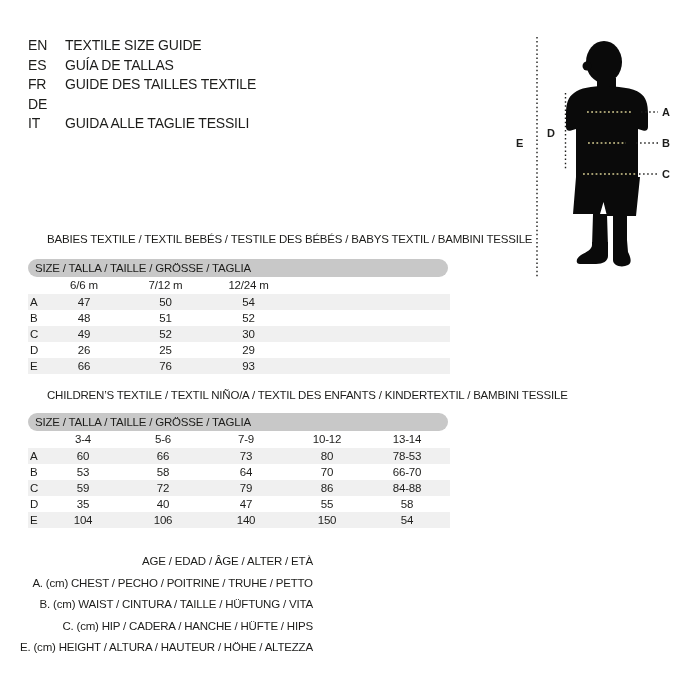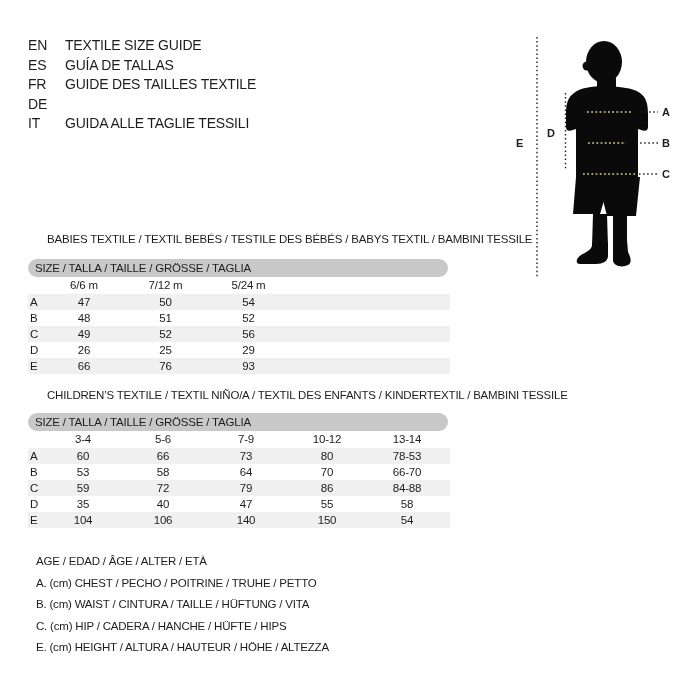--- a/index.html
+++ b/index.html
@@ -25,21 +25,21 @@
   .thead, .trow { display:grid; width:422px; font-size:11.5px; }
   .thead { height:17px; line-height:17px; }
   .trow { height:16px; line-height:16px; }
   .tbody .trow:nth-child(odd) { background:#f0f0f0; }
   .babies-grid { grid-template-columns:16px 80px 83px 83px; }
   .children-grid { grid-template-columns:16px 78px 82px 84px 78px 82px; }
   .cl { padding-left:2px; }
   .cv { text-align:center; }
 
   
-  .legend { position:absolute; left:36px; top:551px; font-size:11.5px; line-height:21.5px; white-space:nowrap; }
+  .legend { position:absolute; left:20px; top:551px; font-size:11.5px; line-height:21.5px; white-space:nowrap;text-align:right; }
 
   
   .figure { position:absolute; left:500px; top:30px; width:200px; height:260px; }
   .dot-black { stroke:#1d1d1b; stroke-width:1.4; stroke-dasharray:1.5 2.6; fill:none; }
   .dot-yellow { stroke:#d6cd92; stroke-width:1.7; stroke-dasharray:1.8 2.4; fill:none; }
   .fig-label { font-size:11px; font-weight:bold; fill:#1d1d1b; font-family:"Liberation Sans", sans-serif; }
 </style>
 </head>
 <body>
 
@@ -94,40 +94,40 @@
     <text class="fig-label" x="16" y="117">E</text>
   </svg>
 
   <div class="section-title babies-title">BABIES TEXTILE / TEXTIL BEBÉS / TESTILE DES BÉBÉS / BABYS TEXTIL / BAMBINI TESSILE</div>
   <div class="table babies-table">
     <div class="size-bar">SIZE / TALLA / TAILLE / GRÖSSE / TAGLIA</div>
     <div class="thead babies-grid">
       <span class="cl"></span>
       <span class="cv">6/6 m</span>
       <span class="cv">7/12 m</span>
-      <span class="cv">5/24 m</span>
+      <span class="cv">12/24 m</span>
     </div>
     <div class="tbody">
       <div class="trow babies-grid">
         <span class="cl">A</span>
         <span class="cv">47</span>
         <span class="cv">50</span>
         <span class="cv">54</span>
       </div>
       <div class="trow babies-grid">
         <span class="cl">B</span>
         <span class="cv">48</span>
         <span class="cv">51</span>
         <span class="cv">52</span>
       </div>
       <div class="trow babies-grid">
         <span class="cl">C</span>
         <span class="cv">49</span>
         <span class="cv">52</span>
-        <span class="cv">56</span>
+        <span class="cv">30</span>
       </div>
       <div class="trow babies-grid">
         <span class="cl">D</span>
         <span class="cv">26</span>
         <span class="cv">25</span>
         <span class="cv">29</span>
       </div>
       <div class="trow babies-grid">
         <span class="cl">E</span>
         <span class="cv">66</span>

